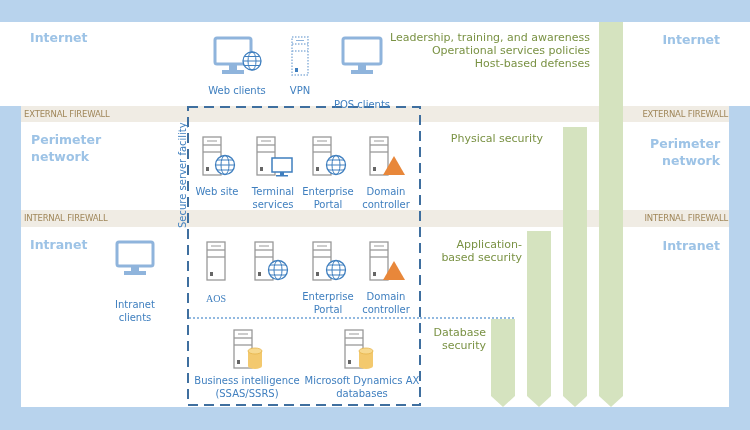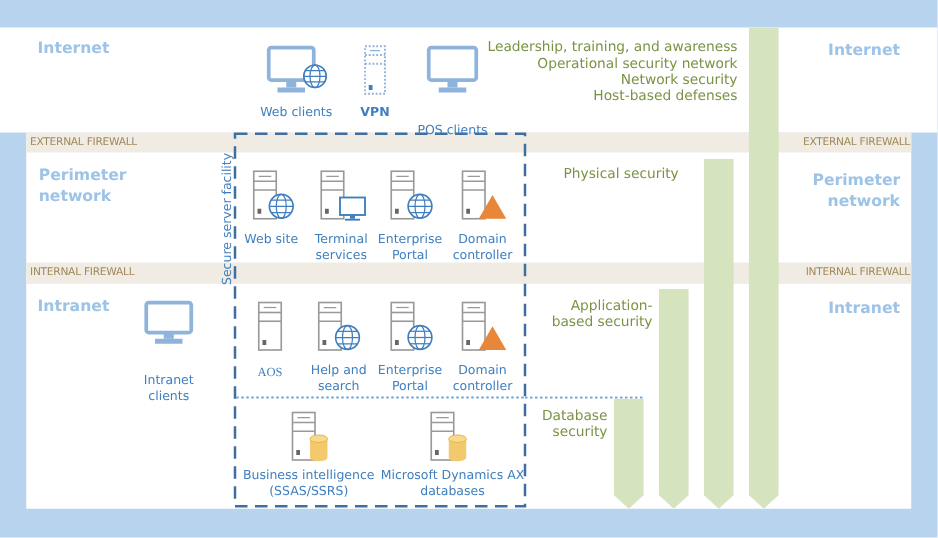--- a/index.html
+++ b/index.html
@@ -60,22 +60,21 @@
     </svg>
 </div>
 <div class="arrow" style="left:491px;top:319px;">
   <svg width="24" height="88">
       <polygon points="0,0 24,0 24,77 12,88 0,77" fill="#d5e3bf"></polygon>
     </svg>
 </div>
 
 <div class="abs sec-label" style="right:160px;top:31px;">
   <div>Leadership, training, and awareness</div>
-  <div>Operational security network</div>
-  <div>Network security</div>
+  <div>Operational services policies</div>
   <div>Host-based defenses</div>
 </div>
 <div class="abs sec-label" style="right:207px;top:132px;">Physical security</div>
 <div class="abs sec-label" style="right:228px;top:238px;width:90px;white-space:normal;">Application-based security</div>
 <div class="abs sec-label" style="right:264px;top:326px;width:60px;white-space:normal;">Database security</div>
 
 <div class="abs" style="left:205px;top:36px;width:64px;">
   <svg width="64" height="42" viewBox="0 0 64 42">
     <rect x="10" y="2" width="36" height="26" rx="2" fill="none" stroke="#8fb4dc" stroke-width="3"></rect>
     <rect x="24" y="28" width="8" height="6" fill="#8fb4dc"></rect>
@@ -89,21 +88,21 @@
   <div class="node-label" style="margin-top:2px;text-align:center;">Web clients</div>
 </div>
 <div class="abs" style="left:282px;top:36px;width:36px;">
   <svg width="36" height="42" viewBox="0 0 36 42">
     <rect x="10" y="1" width="16" height="38" fill="none" stroke="#8fb4dc" stroke-width="1.5" stroke-dasharray="1.5,1.5"></rect>
     <line x1="10" y1="8" x2="26" y2="8" stroke="#8fb4dc" stroke-width="1.5" stroke-dasharray="1.5,1.5"></line>
     <line x1="10" y1="15" x2="26" y2="15" stroke="#8fb4dc" stroke-width="1.5" stroke-dasharray="1.5,1.5"></line>
     <line x1="14" y1="4.5" x2="22" y2="4.5" stroke="#8fb4dc" stroke-width="1"></line>
     <rect x="13" y="32" width="3" height="4" fill="#3f7fbf"></rect>
   </svg>
-  <div class="node-label" style="margin-top:2px;font-weight:bold;">VPN</div>
+  <div class="node-label" style="margin-top:2px;">VPN</div>
 </div>
 <div class="abs" style="left:330px;top:36px;width:64px;">
   <svg width="64" height="42" viewBox="0 0 64 42">
     <rect x="13" y="2" width="38" height="26" rx="2" fill="none" stroke="#8fb4dc" stroke-width="3"></rect>
     <rect x="28" y="28" width="8" height="6" fill="#8fb4dc"></rect>
     <rect x="21" y="34" width="22" height="4" fill="#8fb4dc"></rect>
   </svg>
   <div class="node-label" style="margin-top:16px;">POS clients</div>
 </div>
 
@@ -187,21 +186,20 @@
     <line x1="12" y1="10" x2="30" y2="10" stroke="#999" stroke-width="1.3"></line>
     <line x1="12" y1="17" x2="30" y2="17" stroke="#999" stroke-width="1.3"></line>
     <line x1="16" y1="6" x2="26" y2="6" stroke="#999" stroke-width="1"></line>
     <rect x="15" y="32" width="3" height="4" fill="#666"></rect>
     <circle cx="35" cy="30" r="9.5" fill="#fff" stroke="#3f7fbf" stroke-width="1.3"></circle>
     <ellipse cx="35" cy="30" rx="4" ry="9.5" fill="none" stroke="#3f7fbf" stroke-width="1"></ellipse>
     <line x1="25.5" y1="30" x2="44.5" y2="30" stroke="#3f7fbf" stroke-width="1"></line>
     <line x1="27" y1="25" x2="43" y2="25" stroke="#3f7fbf" stroke-width="1"></line>
     <line x1="27" y1="35" x2="43" y2="35" stroke="#3f7fbf" stroke-width="1"></line>
   </svg>
-  <div class="node-label" style="margin-top:2px;white-space:normal;">Help and search</div>
 </div>
 <div class="abs" style="left:300px;top:240px;width:56px;">
   <svg width="56" height="44" viewBox="0 0 56 44">
     <rect x="13" y="2" width="18" height="38" fill="#fff" stroke="#999" stroke-width="1.3"></rect>
     <line x1="13" y1="10" x2="31" y2="10" stroke="#999" stroke-width="1.3"></line>
     <line x1="13" y1="17" x2="31" y2="17" stroke="#999" stroke-width="1.3"></line>
     <line x1="17" y1="6" x2="27" y2="6" stroke="#999" stroke-width="1"></line>
     <rect x="16" y="32" width="3" height="4" fill="#666"></rect>
     <circle cx="36" cy="30" r="9.5" fill="#fff" stroke="#3f7fbf" stroke-width="1.3"></circle>
     <ellipse cx="36" cy="30" rx="4" ry="9.5" fill="none" stroke="#3f7fbf" stroke-width="1"></ellipse>

